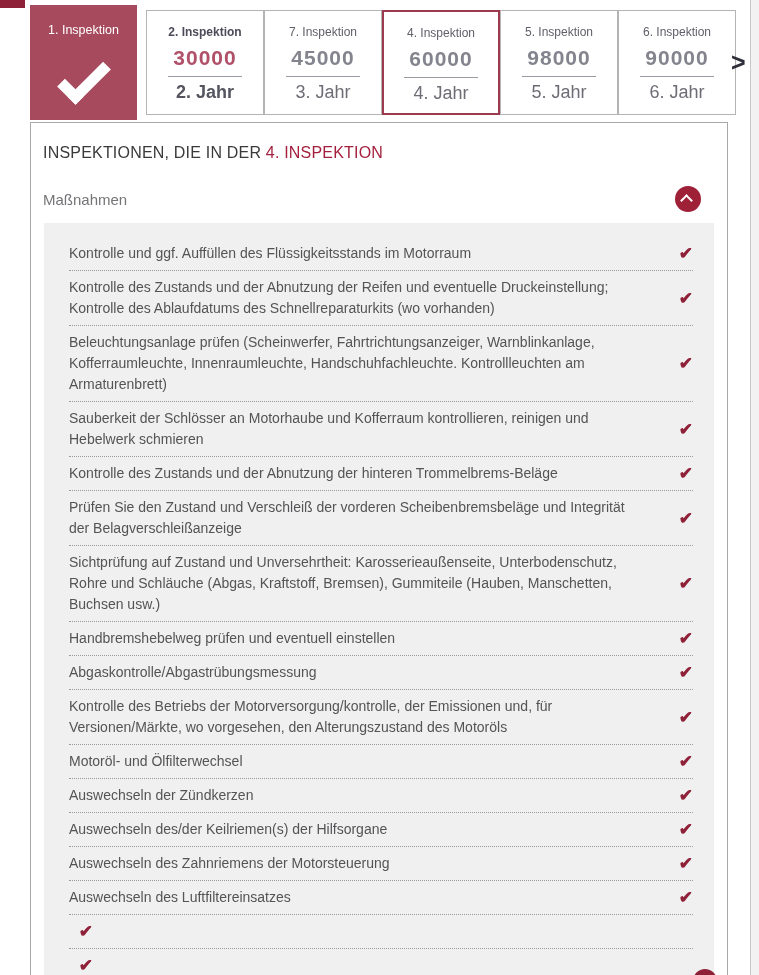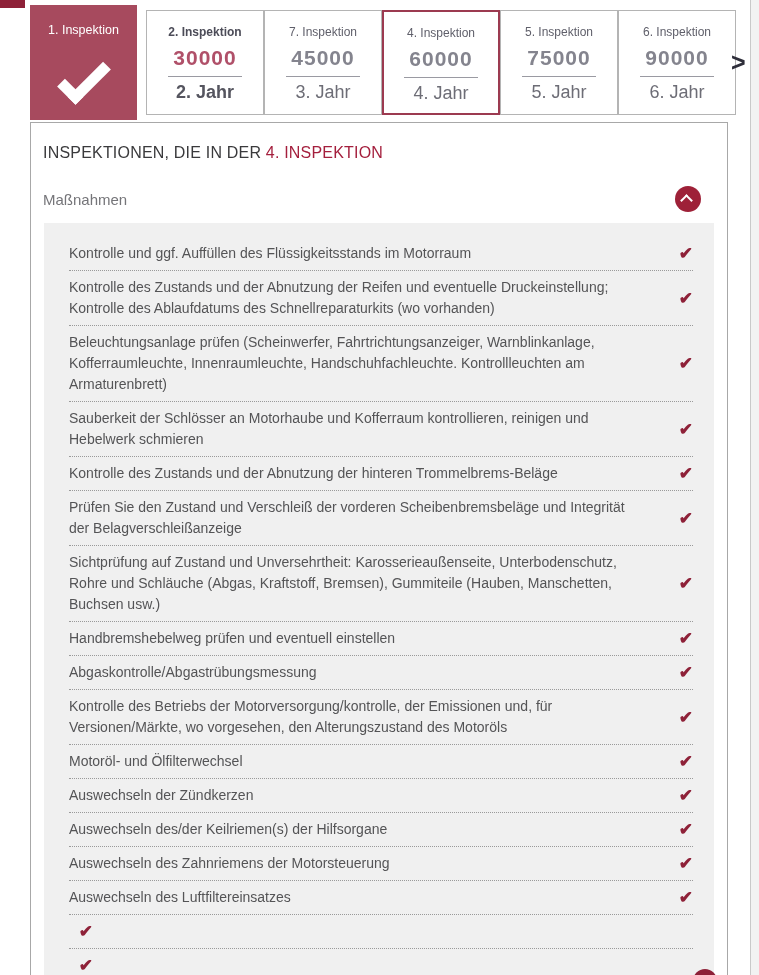--- a/index.html
+++ b/index.html
@@ -95,21 +95,21 @@
 <div class="tab tab--selected" style="left:382px;">
   <span class="tab-label">4. Inspektion</span>
   <span class="tab-km">60000</span>
   <div class="tab-rule"></div>
   <span class="tab-year">4. Jahr</span>
   <div class="tab-underline"></div>
 </div>
 
 <div class="tab" style="left:500px;">
   <span class="tab-label">5. Inspektion</span>
-  <span class="tab-km">75000</span>
+  <span class="tab-km">98000</span>
   <div class="tab-rule"></div>
   <span class="tab-year">5. Jahr</span>
 </div>
 
 <div class="tab" style="left:618px;">
   <span class="tab-label">6. Inspektion</span>
   <span class="tab-km">90000</span>
   <div class="tab-rule"></div>
   <span class="tab-year">6. Jahr</span>
 </div>

